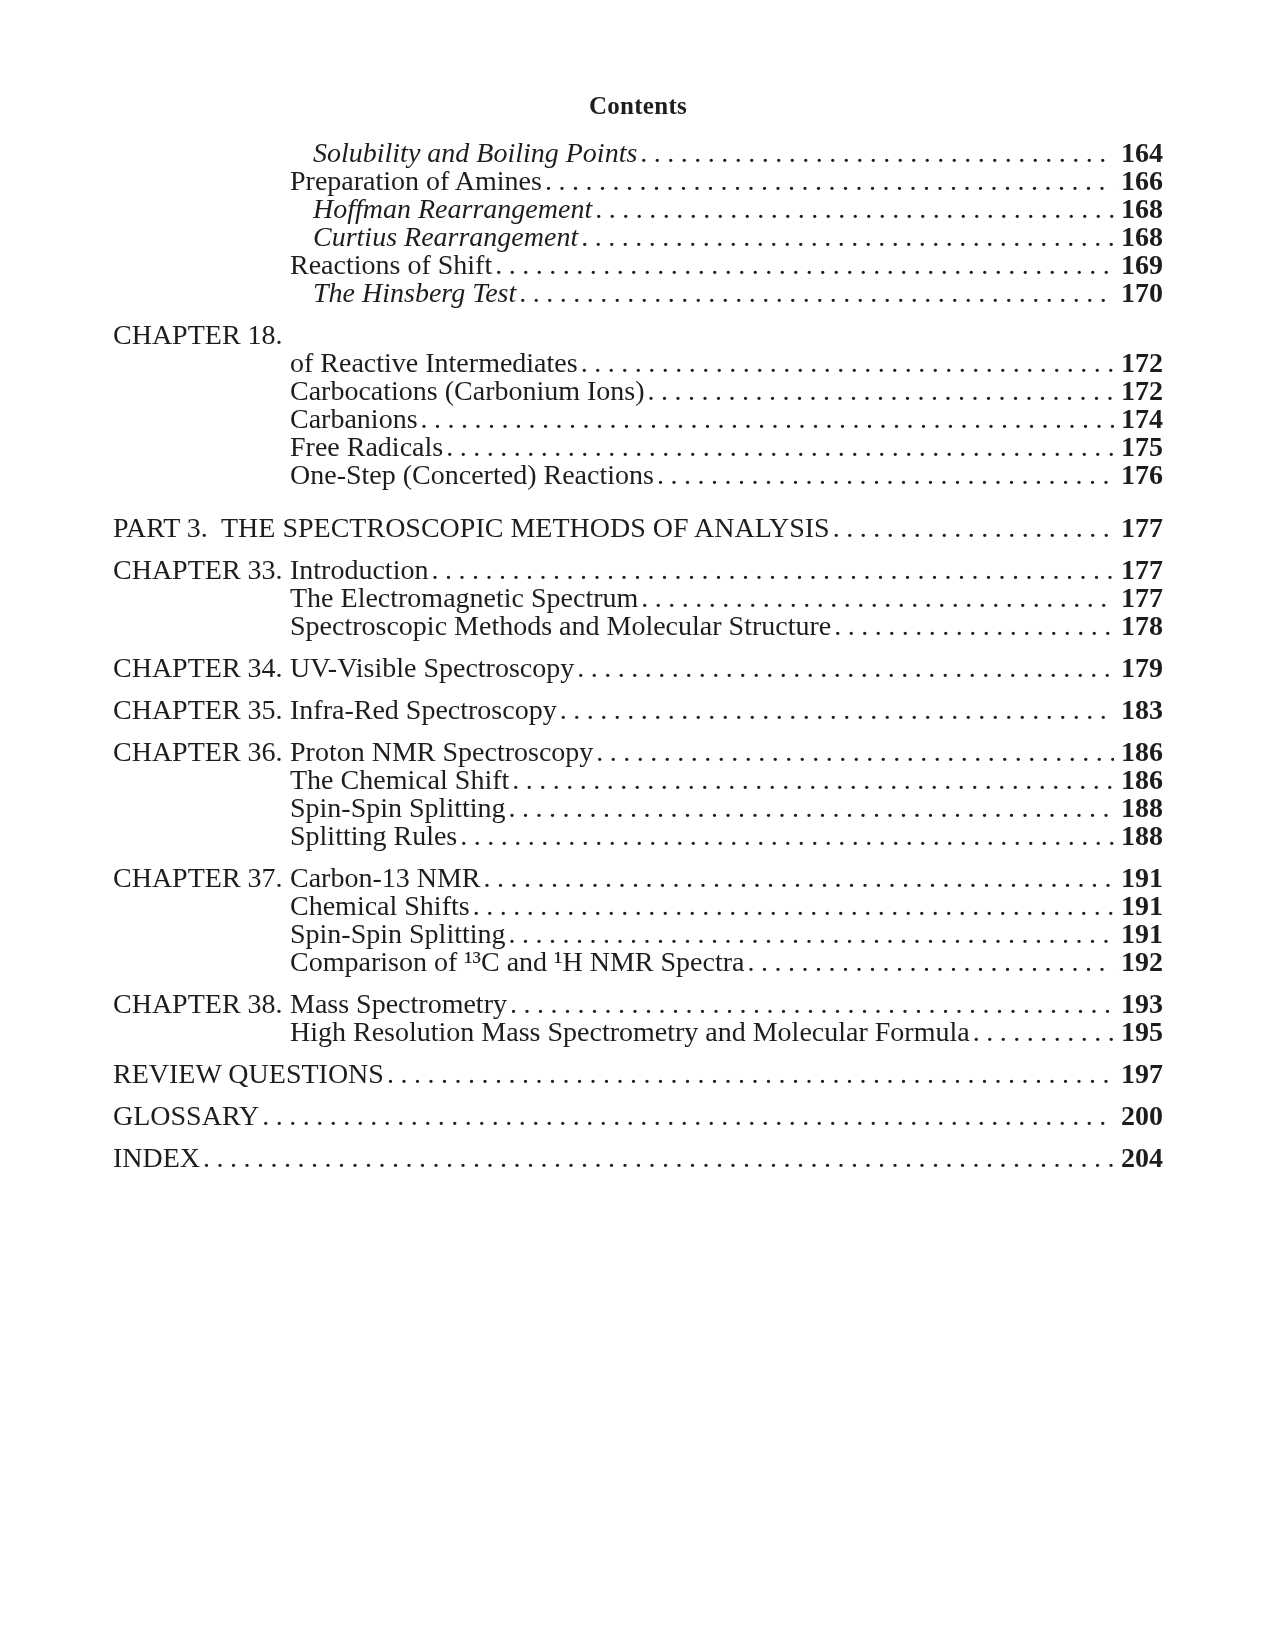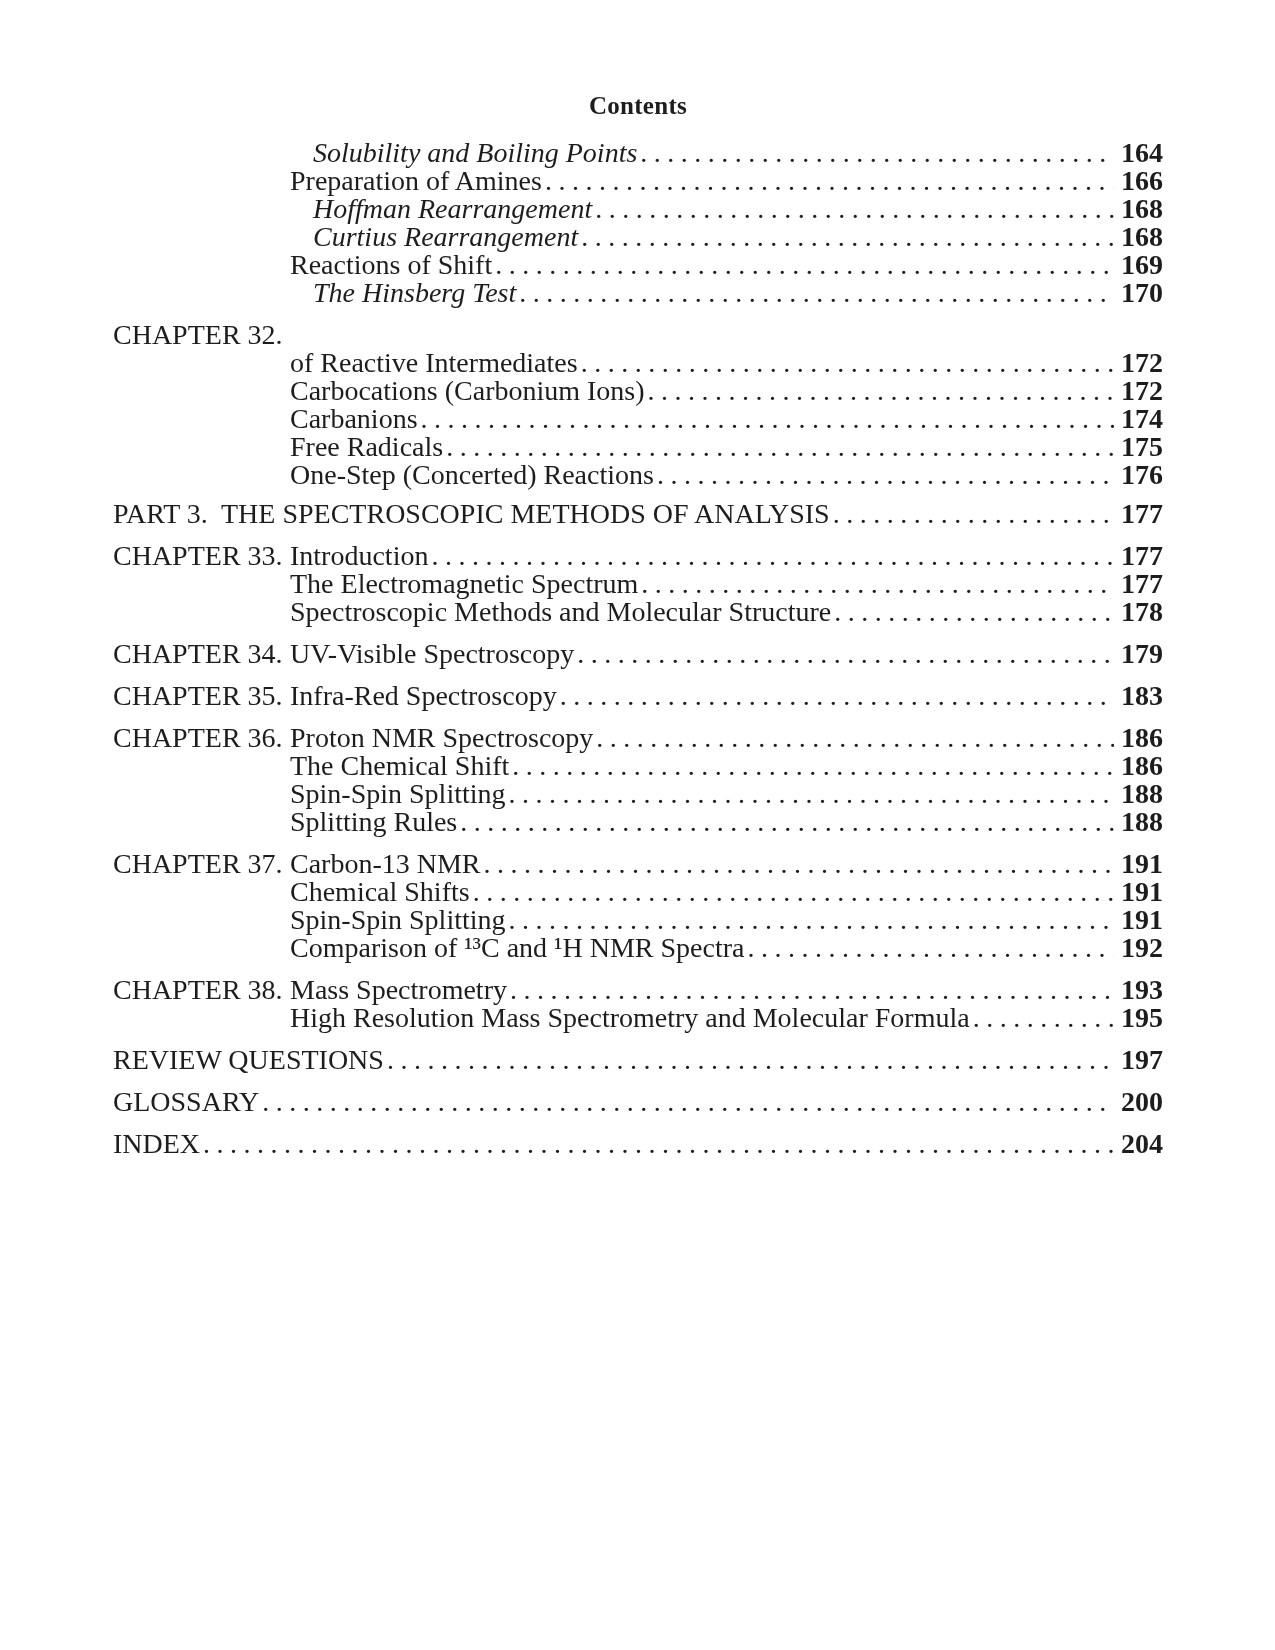--- a/index.html
+++ b/index.html
@@ -56,21 +56,21 @@
   .dots::after {
     content: "..................................................................................................................................................................";
     letter-spacing: 6.5px;
   }
   .pagenum {
     flex: none;
     text-align: right;
     font-weight: bold;
   }
   .gap-block { margin-top: 14px; }
-  .gap-part  { margin-top: 11px; }
+  .gap-part  { margin-top: 25px; }
   .folio {
     position: absolute;
     top: 1548px;
     left: 113px;
     width: 1050px;
     text-align: right;
     font-size: 22px;
     font-weight: bold;
     margin-top: 25px;
   }
@@ -111,21 +111,21 @@
     <span class="dots"></span>
     <span class="pagenum">169</span>
   </div>
       <div class="row variant-chapter">
     <span class="gutter"></span>
     <span class="title italic">The Hinsberg Test</span>
     <span class="dots"></span>
     <span class="pagenum">170</span>
   </div>
       <div class="row variant-chapter gap-block">
-    <span class="gutter">CHAPTER 32.</span>
+    <span class="gutter">CHAPTER 18.</span>
 
   </div>
       <div class="row variant-chapter">
     <span class="gutter"></span>
     <span class="title">of Reactive Intermediates</span>
     <span class="dots"></span>
     <span class="pagenum">172</span>
   </div>
       <div class="row variant-chapter">
     <span class="gutter"></span>

